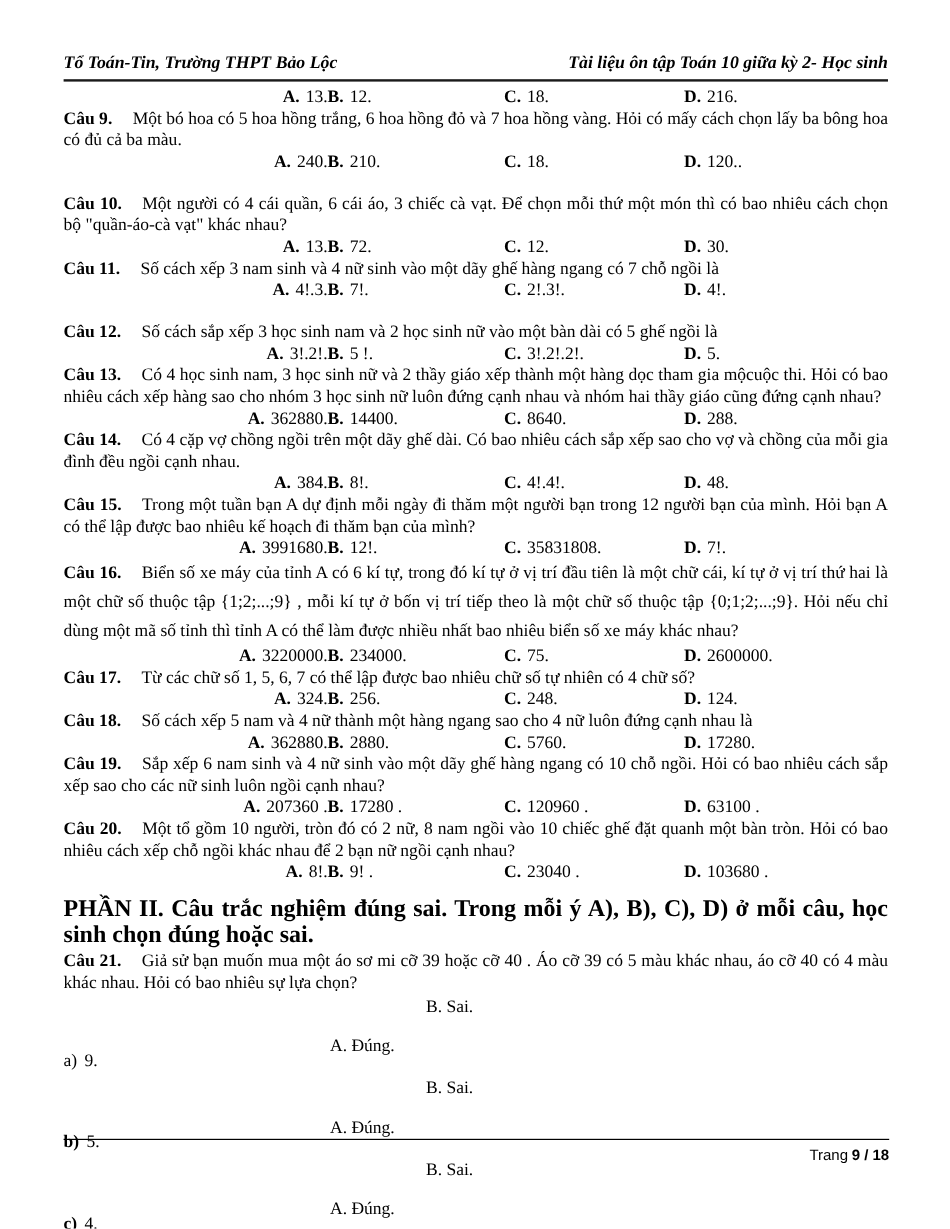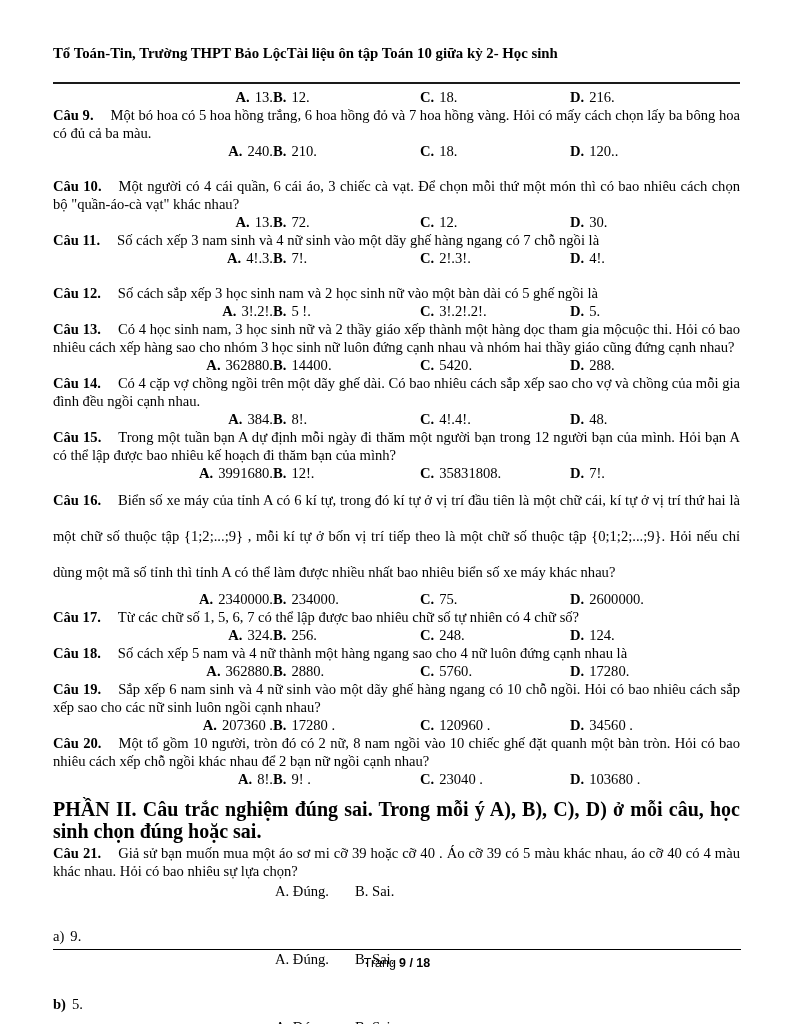--- a/index.html
+++ b/index.html
@@ -5,41 +5,41 @@
   * { box-sizing: border-box; }
   html, body { margin: 0; padding: 0; background: #ffffff; }
   .page {
     width: 792px; height: 1024px; margin: 0 auto; background: #ffffff;
     position: relative; color: #000;
     font-family: "Liberation Serif", "DejaVu Serif", serif;
     font-size: 14.6px; line-height: 18px;
     padding: 44px 52px 0 53px; overflow: hidden;
   }
   .hdr {
-    display: flex; 
+    display: flex; justify-content: space-between;
     font-weight: 700; font-size: 14.8px;
-    padding-bottom: 20px; border-bottom: 2.5px solid #1a1a1a;
+    padding-bottom: 4px; border-bottom: 2.5px solid #1a1a1a; font-style: italic;
   }
   .cont-row { margin-top: 4px; }
   .row { display: flex; }
   .opt b { margin-right: 5px; }
   .oa { width: 220px; text-align: right; } .ob { width: 147px; } .oc { width: 150px; } .od { flex: 1; }
   .qt { margin: 0; text-align: justify; }
   .qt .qlabel { margin-right: 17px; }
-  .tall { line-height: 36px; }
+  .tall { line-height: 24px; }
   .gap { height: 17px; }
   .p2h { font-size: 20px; font-weight: 700; line-height: 22px; margin: 10px 0 2px 0; text-align: justify; }
   .subrow { display: flex; line-height: 23px; }
   .subcol { width: 222px; margin-top: 45px; }
   .slab { margin-right: 6px; }
   .slab.bold { font-weight: 700; }
-  .subtrue { width: 80px; }
+  .subtrue { width: 80px; margin-top: 33px; }
   .footer {
     position: absolute; left: 53px; right: 51px; top: 949px;
-    border-top: 1.3px solid #000; padding-top: 4px; text-align: center;
+    border-top: 1.3px solid #000; padding-top: 4px; text-align: right;
     font-family: "Liberation Sans", "DejaVu Sans", sans-serif; font-size: 12.5px;
   }
   .footer b { margin-left: 3px; }
 </style>
 </head>
 <body>
 
 <div class="page">
 
   <div class="hdr">
@@ -96,21 +96,21 @@
       <span class="opt oc"><b>C.</b><span>3!.2!.2!.</span></span>
       <span class="opt od"><b>D.</b><span>5.</span></span>
     </div>
   </div>
 
   <div>
     <p class="qt"><b class="qlabel">Câu 13.</b><span>Có 4 học sinh nam, 3 học sinh nữ và 2 thầy giáo xếp thành một hàng dọc tham gia mộcuộc thi. Hỏi có bao nhiêu cách xếp hàng sao cho nhóm 3 học sinh nữ luôn đứng cạnh nhau và nhóm hai thầy giáo cũng đứng cạnh nhau?</span></p>
     <div class="row">
       <span class="opt oa"><b>A.</b><span>362880.</span></span>
       <span class="opt ob"><b>B.</b><span>14400.</span></span>
-      <span class="opt oc"><b>C.</b><span>5420.</span></span>
+      <span class="opt oc"><b>C.</b><span>8640.</span></span>
       <span class="opt od"><b>D.</b><span>288.</span></span>
     </div>
   </div>
 
   <div>
     <p class="qt"><b class="qlabel">Câu 14.</b><span>Có 4 cặp vợ chồng ngồi trên một dãy ghế dài. Có bao nhiêu cách sắp xếp sao cho vợ và chồng của mỗi gia đình đều ngồi cạnh nhau.</span></p>
     <div class="row">
       <span class="opt oa"><b>A.</b><span>384.</span></span>
       <span class="opt ob"><b>B.</b><span>8!.</span></span>
       <span class="opt oc"><b>C.</b><span>4!.4!.</span></span>
@@ -124,21 +124,21 @@
       <span class="opt oa"><b>A.</b><span>3991680.</span></span>
       <span class="opt ob"><b>B.</b><span>12!.</span></span>
       <span class="opt oc"><b>C.</b><span>35831808.</span></span>
       <span class="opt od"><b>D.</b><span>7!.</span></span>
     </div>
   </div>
 
   <div>
     <p class="qt tall"><b class="qlabel">Câu 16.</b><span>Biển số xe máy của tỉnh A có 6 kí tự, trong đó kí tự ở vị trí đầu tiên là một chữ cái, kí tự ở vị trí thứ hai là một chữ số thuộc tập {1;2;...;9} , mỗi kí tự ở bốn vị trí tiếp theo là một chữ số thuộc tập {0;1;2;...;9}. Hỏi nếu chỉ dùng một mã số tỉnh thì tỉnh A có thể làm được nhiều nhất bao nhiêu biển số xe máy khác nhau?</span></p>
     <div class="row">
-      <span class="opt oa"><b>A.</b><span>2340000.</span></span>
+      <span class="opt oa"><b>A.</b><span>3220000.</span></span>
       <span class="opt ob"><b>B.</b><span>234000.</span></span>
       <span class="opt oc"><b>C.</b><span>75.</span></span>
       <span class="opt od"><b>D.</b><span>2600000.</span></span>
     </div>
   </div>
 
   <div>
     <p class="qt"><b class="qlabel">Câu 17.</b><span>Từ các chữ số 1, 5, 6, 7 có thể lập được bao nhiêu chữ số tự nhiên có 4 chữ số?</span></p>
     <div class="row">
       <span class="opt oa"><b>A.</b><span>324.</span></span>
@@ -157,21 +157,21 @@
       <span class="opt od"><b>D.</b><span>17280.</span></span>
     </div>
   </div>
 
   <div>
     <p class="qt"><b class="qlabel">Câu 19.</b><span>Sắp xếp 6 nam sinh và 4 nữ sinh vào một dãy ghế hàng ngang có 10 chỗ ngồi. Hỏi có bao nhiêu cách sắp xếp sao cho các nữ sinh luôn ngồi cạnh nhau?</span></p>
     <div class="row">
       <span class="opt oa"><b>A.</b><span>207360 .</span></span>
       <span class="opt ob"><b>B.</b><span>17280 .</span></span>
       <span class="opt oc"><b>C.</b><span>120960 .</span></span>
-      <span class="opt od"><b>D.</b><span>34560 .</span></span>
+      <span class="opt od"><b>D.</b><span>63100 .</span></span>
     </div>
   </div>
 
   <div>
     <p class="qt"><b class="qlabel">Câu 20.</b><span>Một tổ gồm 10 người, tròn đó có 2 nữ, 8 nam ngồi vào 10 chiếc ghế đặt quanh một bàn tròn. Hỏi có bao nhiêu cách xếp chỗ ngồi khác nhau để 2 bạn nữ ngồi cạnh nhau?</span></p>
     <div class="row">
       <span class="opt oa"><b>A.</b><span>8!.</span></span>
       <span class="opt ob"><b>B.</b><span>9! .</span></span>
       <span class="opt oc"><b>C.</b><span>23040 .</span></span>
       <span class="opt od"><b>D.</b><span>103680 .</span></span>

